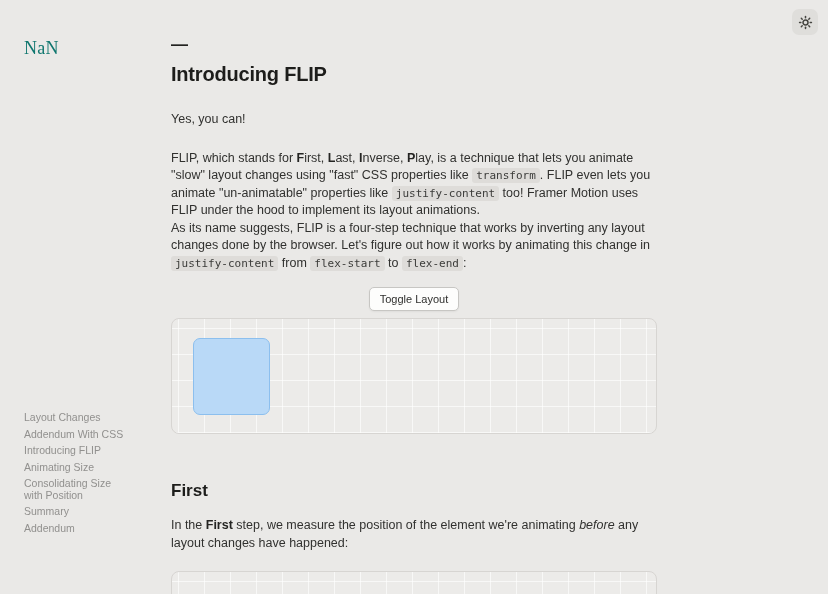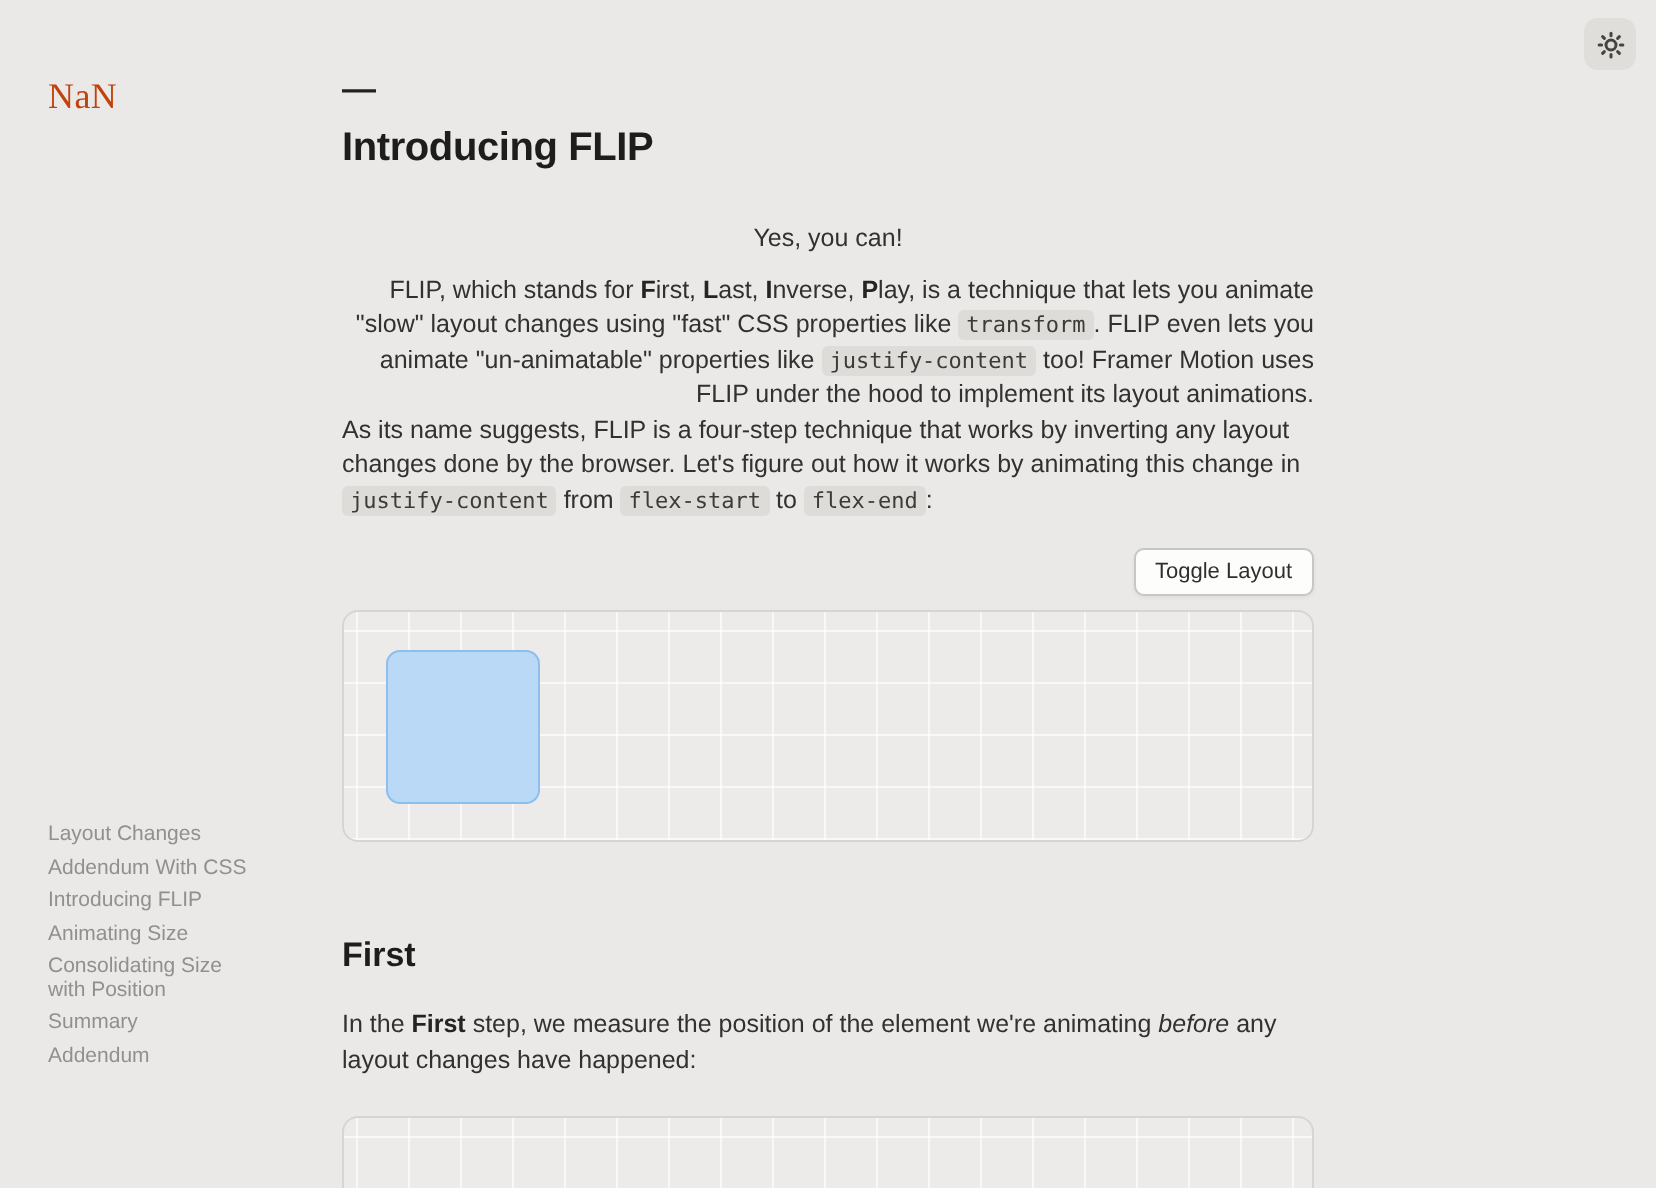--- a/index.html
+++ b/index.html
@@ -5,21 +5,21 @@
   html,body{margin:0;padding:0;background:#d8d7d5;}
   .page{
     position:relative;width:828px;height:594px;overflow:hidden;
     background:#eae9e7;
     font-family:"Liberation Sans",sans-serif;color:#31312f;
     -webkit-font-smoothing:antialiased;
   }
   
   .logo{
     position:absolute;left:24px;top:38px;
-    font-family:"Liberation Serif",serif;font-size:18px;color:#c2410c;
+    font-family:"Liberation Serif",serif;font-size:18px;color:#0f766e;
     letter-spacing:.2px;cursor:pointer;
   }
   .theme-toggle{
     position:absolute;left:792px;top:9px;width:26px;height:26px;
     border:none;border-radius:7px;background:#dfdedb;
     display:flex;align-items:center;justify-content:center;
     cursor:pointer;padding:0;
   }
   
   .toc{
@@ -28,31 +28,31 @@
   }
   .toc-item{margin-bottom:5px;cursor:pointer;}
   
   .content{position:absolute;left:171px;top:0;width:486px;}
   .dash{margin-top:36px;font-size:17px;font-weight:700;line-height:17px;color:#222220;}
   h1.title{
     margin:9px 0 0;font-size:20px;font-weight:600;line-height:24px;
     color:#1d1d1b;letter-spacing:-0.2px;
   }
   .para{margin:0;font-size:12.5px;line-height:17.5px;color:#31312f;}
-  .p-intro{margin-top:25px;text-align:center;}
-  .p-flip{margin-top:8px;text-align:right;}
+  .p-intro{margin-top:25px;}
+  .p-flip{margin-top:21px;}
   .p-four{margin-top:0;}
   .para strong{font-weight:700;color:#242422;}
   code.ic{
     font-family:"DejaVu Sans Mono","Liberation Mono",monospace;
     font-size:11px;background:#dedcd9;color:#3b3b39;
     padding:1px 4px;border-radius:3px;white-space:nowrap;
   }
   
-  .controls{margin-top:16px;display:flex;align-items:center;justify-content:flex-end;height:22px;}
+  .controls{margin-top:16px;display:flex;align-items:center;justify-content:center;height:22px;}
   .toggle-btn{
     font-family:"Liberation Sans",sans-serif;font-size:11px;color:#2f2f2d;
     background:#fdfdfc;border:1px solid #c7c6c3;border-radius:5px;
     padding:5px 10px;cursor:pointer;box-shadow:0 1px 2px rgba(0,0,0,.05);
   }
   .css-label{
     font-family:"DejaVu Sans Mono","Liberation Mono",monospace;
     font-size:11.5px;color:#4c4b49;letter-spacing:-0.3px;
   }
   

